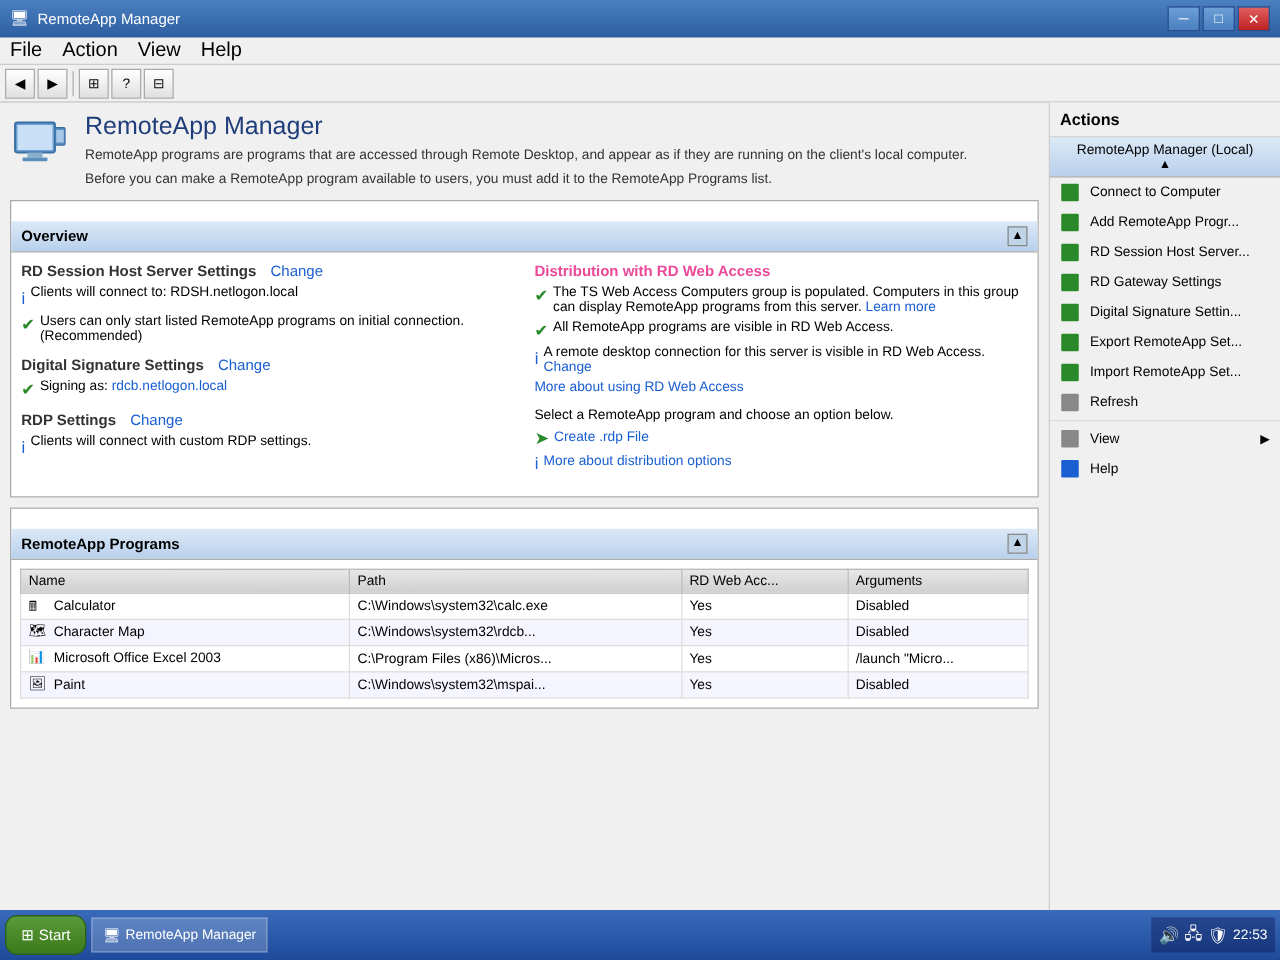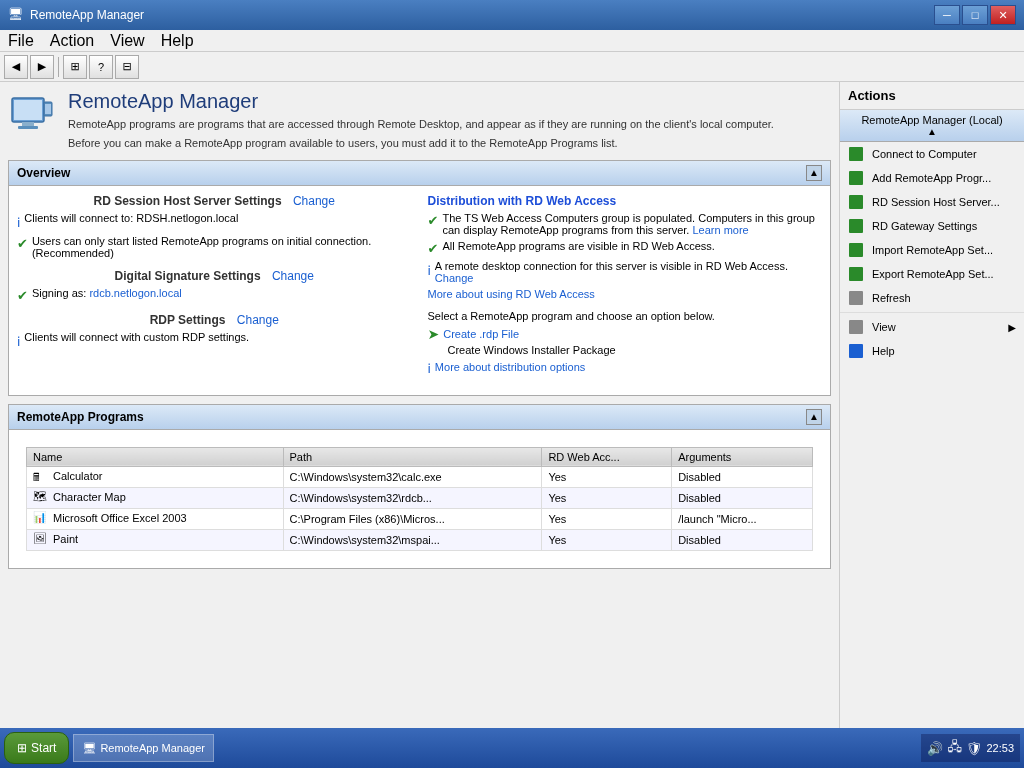--- a/index.html
+++ b/index.html
@@ -87,42 +87,43 @@
     }
     .panel-header {
       background: linear-gradient(to bottom, #dce9f7, #b8d0ec);
       border-bottom: 1px solid #aaa;
       padding: 4px 8px;
       display: flex;
       align-items: center;
       justify-content: space-between;
       font-size: 12px;
       font-weight: bold;
+      margin-top: 16px;
     }
     .panel-collapse-btn {
       width: 16px; height: 16px; background: #c0d4e8; border: 1px solid #888;
       display: flex; align-items: center; justify-content: center; cursor: pointer; font-size: 10px;
     }
     .panel-content { padding: 8px; }
     
     
     .overview-cols { display: flex; gap: 16px; }
     .overview-left { flex: 1; }
     .overview-right { flex: 1; }
     
     .setting-section { margin-bottom: 10px; }
-    .setting-title { font-size: 12px; font-weight: bold; color: #333; text-align: center; }
+    .setting-title { font-size: 12px; font-weight: bold; color: #333; }
     .setting-title a { color: #1a5fd1; text-decoration: none; margin-left: 8px; font-weight: normal; }
     .setting-item { display: flex; align-items: flex-start; margin-top: 4px; gap: 4px; font-size: 11px; }
     .setting-icon { flex-shrink: 0; margin-top: 1px; }
     .icon-info { color: #1a5fd1; font-size: 13px; }
     .icon-check { color: #2a8a2a; font-size: 13px; }
     .icon-warn { color: #c08000; font-size: 13px; }
     
-    .dist-title { font-size: 12px; font-weight: bold; color: #1d4ed8; margin-bottom: 4px; }
+    .dist-title { font-size: 12px; font-weight: bold; color: #ec4899; margin-bottom: 4px; }
     .dist-item { display: flex; align-items: flex-start; margin-bottom: 4px; gap: 4px; font-size: 11px; }
     .link-blue { color: #1a5fd1; text-decoration: none; cursor: pointer; }
     
     .other-dist-title { font-size: 12px; font-weight: bold; margin-bottom: 4px; }
     .other-dist-desc { font-size: 11px; margin-bottom: 4px; }
     .other-dist-item { display: flex; align-items: center; gap: 4px; font-size: 11px; margin-bottom: 2px; }
     .arrow-icon { color: #2a8a2a; font-size: 14px; }
     
     
     .programs-table { width: 100%; border-collapse: collapse; font-size: 11px; }
@@ -329,39 +330,35 @@
               </div>
             </div>
 
             <div class="setting-section">
               <div class="other-dist-desc">Select a RemoteApp program and choose an option below.</div>
               <div class="other-dist-item">
                 <span class="arrow-icon">➤</span>
                 <a class="link-blue">Create .rdp File</a>
               </div>
               <div class="other-dist-item">
-                <span style="width:16px"></span>
-                <span>Create Windows Installer Package</span>
-              </div>
-              <div class="other-dist-item">
                 <span class="setting-icon icon-info">ℹ</span>
                 <a class="link-blue">More about distribution options</a>
               </div>
             </div>
           </div>
         </div>
       </div>
     </div>
 
     <div class="panel">
       <div class="panel-header">
         <span>RemoteApp Programs</span>
         <div class="panel-collapse-btn">▲</div>
       </div>
-      <div class="panel-content" style="padding:17px">
+      <div class="panel-content" style="padding:7px">
         <table class="programs-table">
           <thead>
             <tr>
               <th>Name</th>
               <th>Path</th>
               <th>RD Web Acc...</th>
               <th>Arguments</th>
             </tr>
           </thead>
           <tbody id="programs-tbody">
@@ -424,27 +421,33 @@
         <div class="action-item">
           <span class="action-icon">
             <span style="display: inline-block; width: 14px; height: 14px; background: rgb(42, 138, 42); border-radius: 1px;"></span>
           </span>
           <span>RD Gateway Settings</span>
         </div>
         <div class="action-item">
           <span class="action-icon">
             <span style="display: inline-block; width: 14px; height: 14px; background: rgb(42, 138, 42); border-radius: 1px;"></span>
           </span>
+          <span>Digital Signature Settin...</span>
+        </div>
+        <div class="action-item">
+          <span class="action-icon">
+            <span style="display: inline-block; width: 14px; height: 14px; background: rgb(42, 138, 42); border-radius: 1px;"></span>
+          </span>
+          <span>Export RemoteApp Set...</span>
+        </div>
+        <div class="action-item">
+          <span class="action-icon">
+            <span style="display: inline-block; width: 14px; height: 14px; background: rgb(42, 138, 42); border-radius: 1px;"></span>
+          </span>
           <span>Import RemoteApp Set...</span>
-        </div>
-        <div class="action-item">
-          <span class="action-icon">
-            <span style="display: inline-block; width: 14px; height: 14px; background: rgb(42, 138, 42); border-radius: 1px;"></span>
-          </span>
-          <span>Export RemoteApp Set...</span>
         </div>
         <div class="action-item">
           <span class="action-icon">
             <span style="display: inline-block; width: 14px; height: 14px; background: rgb(136, 136, 136); border-radius: 1px;"></span>
           </span>
           <span>Refresh</span>
         </div>
         <div class="action-sep"></div>
         <div class="action-item">
           <span class="action-icon">

